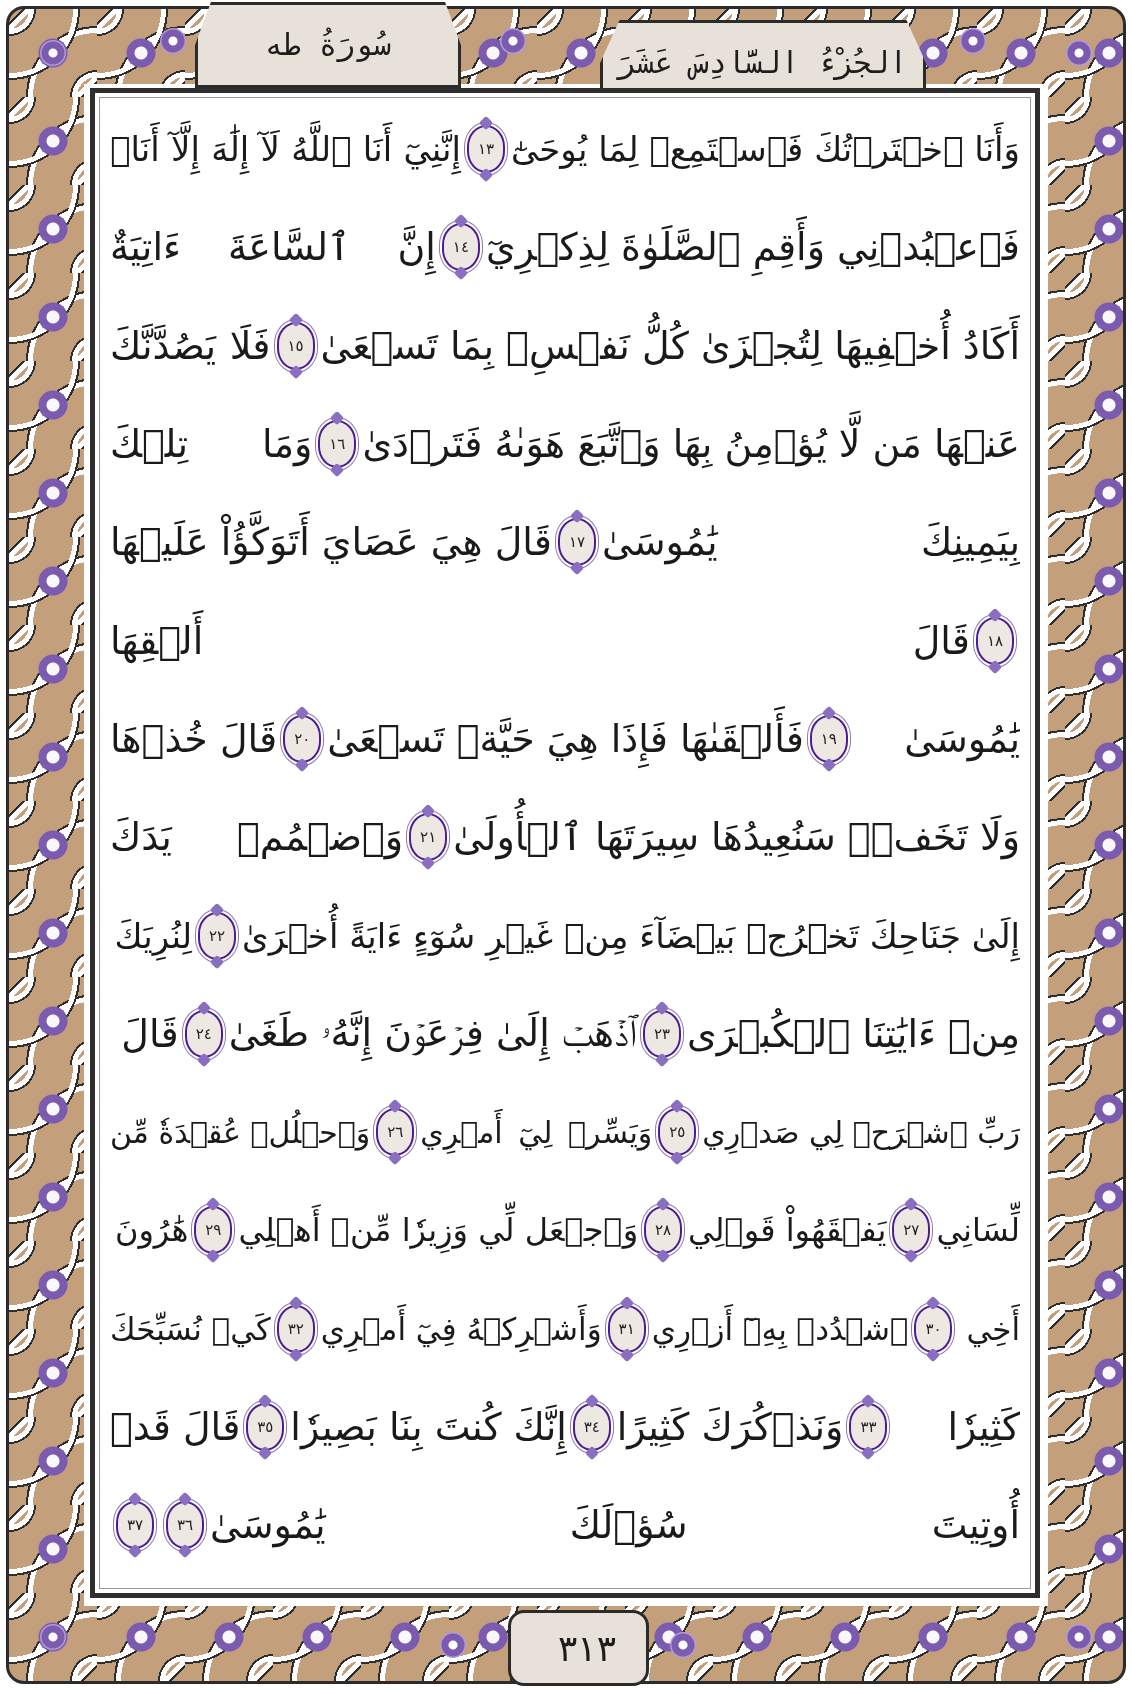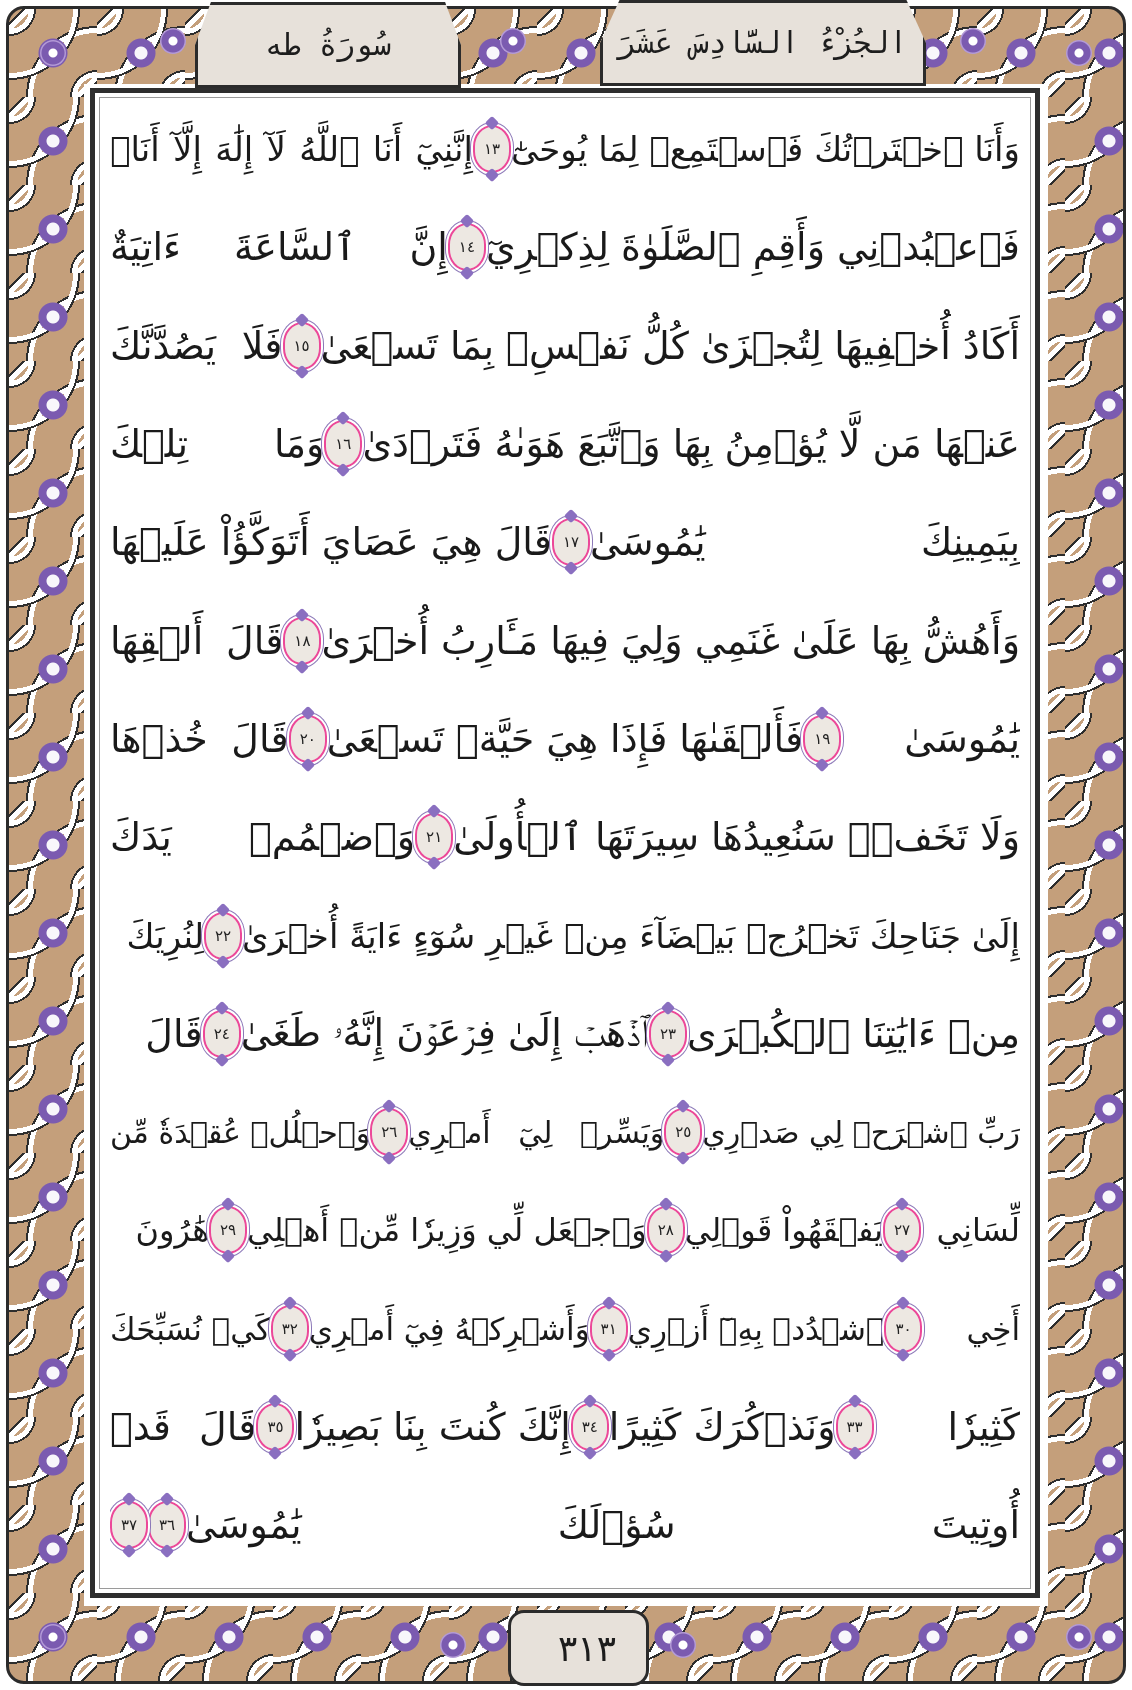--- a/index.html
+++ b/index.html
@@ -43,21 +43,21 @@
 
   
   .cartouche {
     position:absolute; background:#e7e1da;
     border:3px solid #2b2b2b;
     display:flex; align-items:center; justify-content:center;
     color:#1d1d1d;
     clip-path: polygon(6% 0, 94% 0, 100% 50%, 100% 100%, 0 100%, 0 50%);
   }
   .hdr-surah { left:195px; top:2px; width:260px; height:80px; }
-  .hdr-juz { left:600px; top:0; width:320px; height:80px; }
+  .hdr-juz { left:600px; top:20px; width:320px; height:80px; }
   .cartouche span {
     font-family:Liberation Mono, monospace; font-size:30px; direction:rtl;
   }
   .footer-cart {
     position:absolute; left:508px; top:1610px; width:118px; height:70px;
     background:#e7e1da; border:3px solid #2b2b2b; border-radius:16px;
     display:flex; align-items:center; justify-content:center;padding-left:17px;
   }
   .footer-cart span {
     font-family:"DejaVu Sans", sans-serif; font-size:36px; color:#1d1d1d; letter-spacing:2px;
@@ -75,24 +75,24 @@
   }
   .line {
     height:98.3px; display:flex; align-items:center; justify-content:space-between;
     direction:rtl; white-space:nowrap; overflow:hidden;
     font-family:"DejaVu Sans", sans-serif; font-size:38px; color:#1a1a1a;
     text-align:justify; text-align-last:justify;
   }
   .line .txt { flex:1; text-align:justify; text-align-last:justify; }
   .ayah {
     display:inline-flex; align-items:center; justify-content:center;
-    width:34px; height:44px; margin:0 0; flex:0 0 auto;
+    width:34px; height:44px; margin:0 6px; flex:0 0 auto;
     border-radius:50%/45%;
     background:#ede8e2;
-    border:2px solid #ec4899;
+    border:2px solid #4c1d95;
     box-shadow: 0 0 0 2px #ffffff, 0 0 0 3px #8c78b8;
     font-size:15px; color:#222; position:relative;
   }
   .ayah::before {
     content:""; position:absolute; top:-9px; left:50%; width:10px; height:10px;
     transform:translateX(-50%) rotate(45deg); background:#8a6fc0; border-radius:2px;
   }
   .ayah::after {
     content:""; position:absolute; bottom:-9px; left:50%; width:10px; height:10px;
     transform:translateX(-50%) rotate(45deg); background:#8a6fc0; border-radius:2px;
@@ -144,21 +144,20 @@
         <span class="txt">عَنۡهَا مَن لَّا يُؤۡمِنُ بِهَا وَٱتَّبَعَ هَوَىٰهُ فَتَرۡدَىٰ</span>
         <span class="ayah">١٦</span>
         <span class="txt">وَمَا تِلۡكَ</span>
       </div>
       <div class="line">
         <span class="txt">بِيَمِينِكَ يَٰمُوسَىٰ</span>
         <span class="ayah">١٧</span>
         <span class="txt">قَالَ هِيَ عَصَايَ أَتَوَكَّؤُاْ عَلَيۡهَا</span>
       </div>
       <div class="line">
-        <span class="txt">وَأَهُشُّ بِهَا عَلَىٰ غَنَمِي وَلِيَ فِيهَا مَـَٔارِبُ أُخۡرَىٰ</span>
         <span class="ayah">١٨</span>
         <span class="txt">قَالَ أَلۡقِهَا</span>
       </div>
       <div class="line">
         <span class="txt">يَٰمُوسَىٰ</span>
         <span class="ayah">١٩</span>
         <span class="txt">فَأَلۡقَىٰهَا فَإِذَا هِيَ حَيَّةٞ تَسۡعَىٰ</span>
         <span class="ayah">٢٠</span>
         <span class="txt">قَالَ خُذۡهَا</span>
       </div>

